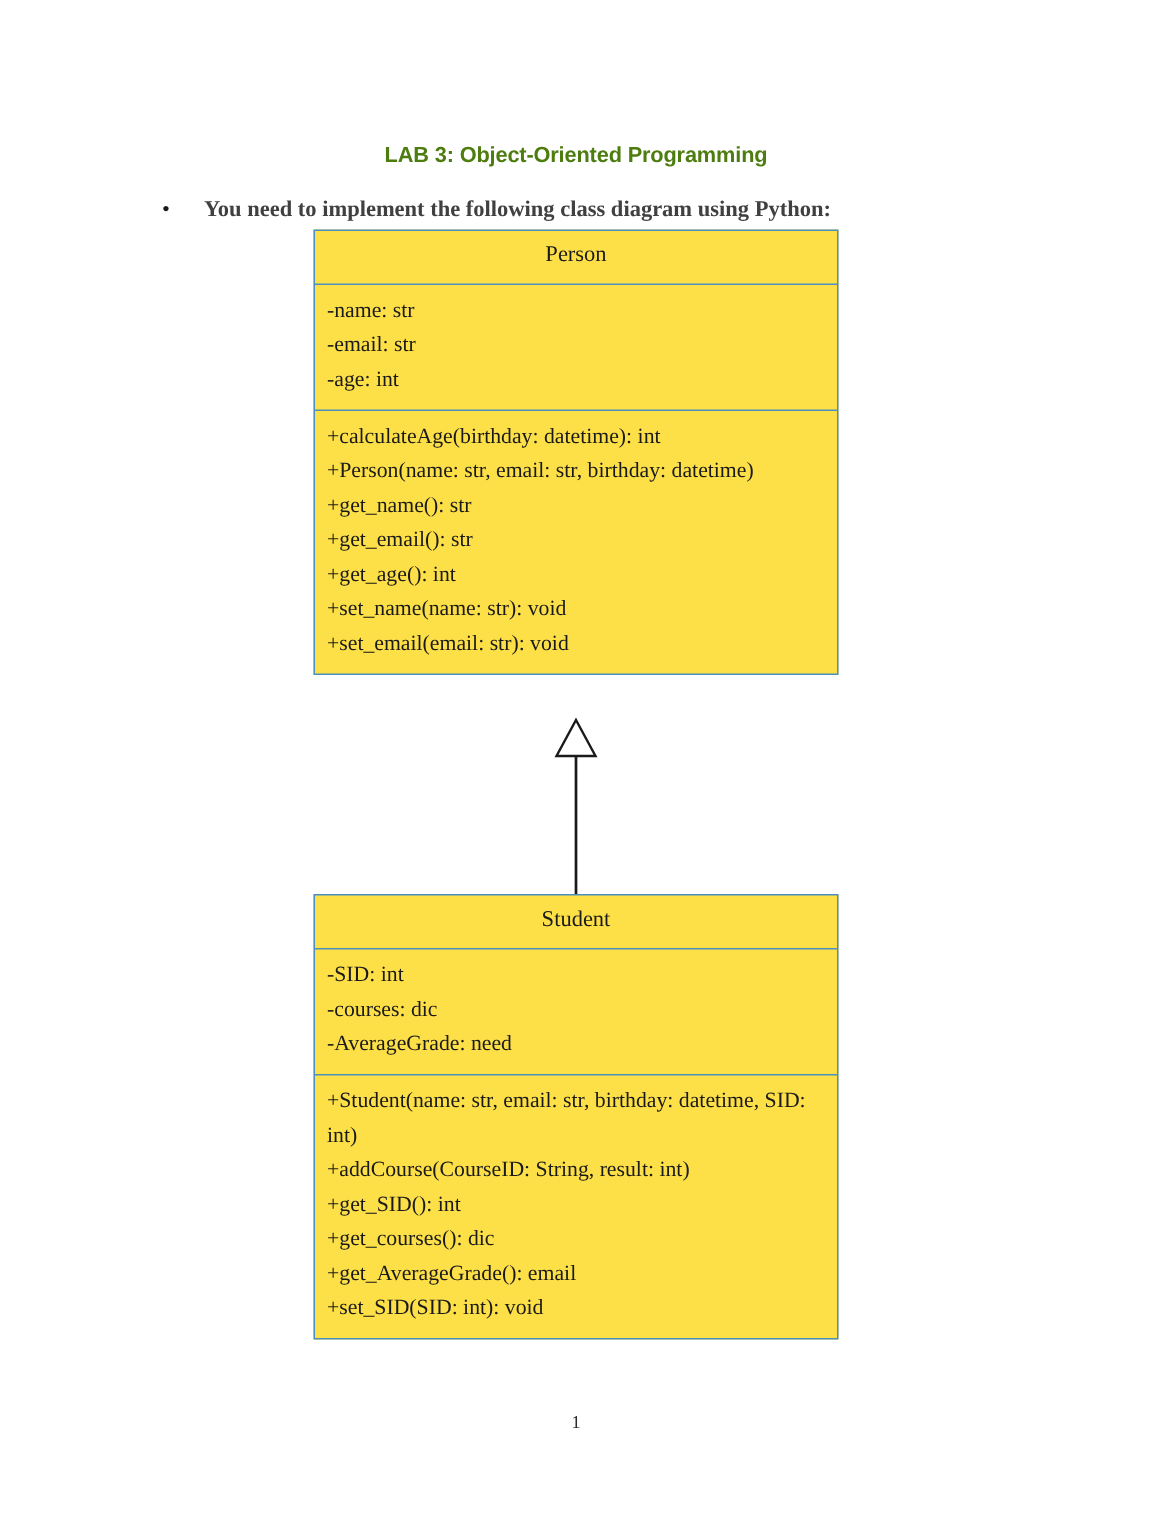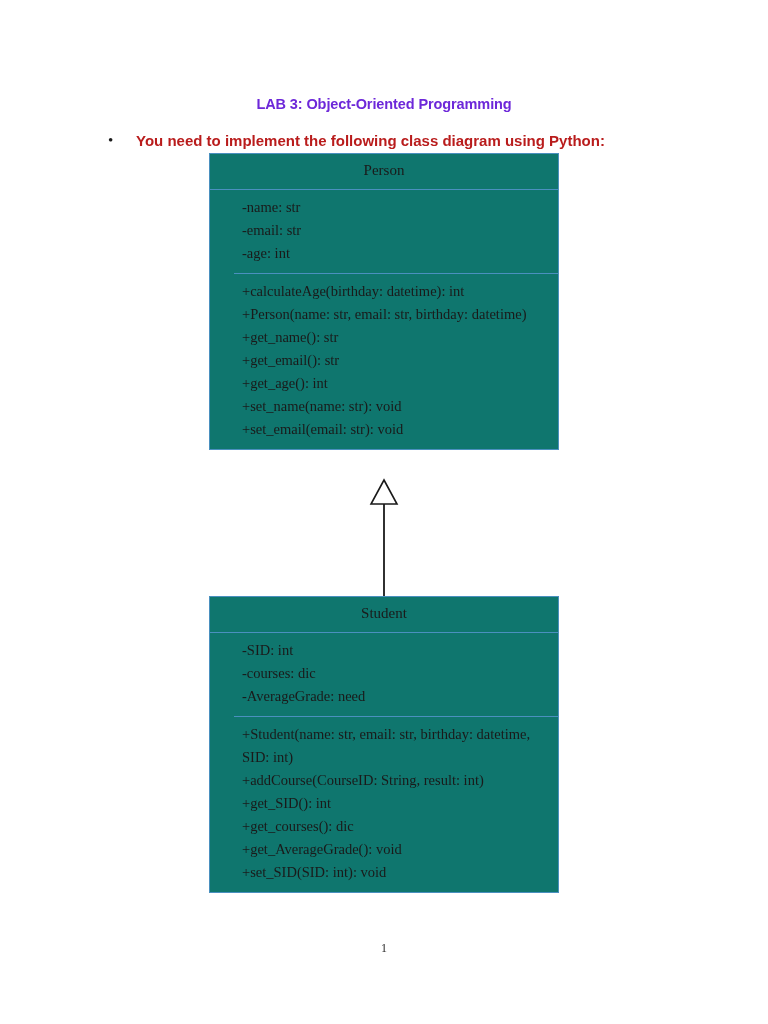--- a/index.html
+++ b/index.html
@@ -25,21 +25,21 @@
   
   .doc-title {
     position: absolute;
     top: 96px;
     left: 0;
     width: 768px;
     text-align: center;
     font-family: "Liberation Sans", sans-serif;
     font-weight: bold;
     font-size: 14.5px;
-    color: #6d28d9;
+    color: #4d7c0f;
     letter-spacing: -0.1px;
   }
 
   .bullet-row {
     position: absolute;
     top: 131px;
     left: 108px;
     width: 600px;
     display: flex;
     align-items: flex-start;
@@ -47,53 +47,52 @@
   }
   .bullet-dot {
     width: 28px;
     flex: 0 0 28px;
     color: #1a1a1a;
     font-size: 15px;
     line-height: 19px;
     text-align: left;
   }
   .bullet-text {
-    font-family: Liberation Sans, sans-serif;
+    font-family: Liberation Serif, serif;
     font-weight: bold;
     font-size: 15px;
     line-height: 19px;
-    color: #b91c1c;
+    color: #404040;
     white-space: nowrap;
   }
 
   
   .uml-class {
     position: absolute;
     left: 209px;
     width: 350px;
     box-sizing: border-box;
     border: 1.4px solid #4a90bf;
-    background: #0f766e;
+    background: #fde047;
   }
   .uml-class.person { top: 153px; }
   .uml-class.student { top: 596px; }
 
   .class-name {
     text-align: center;
     font-family: "Liberation Serif", serif;
     font-size: 15px;
     color: #1a1a1a;
     padding: 7px 6px 9px 6px;
     border-bottom: 1.4px solid #4a90bf;
     line-height: 19px;
   }
 
   .compartment {
     padding: 6px 0 4px 0;
-    margin-left: 24px;
   }
   .compartment.attributes {
     border-bottom: 1.4px solid #4a90bf;
     min-height: 84px;
     box-sizing: border-box;
   }
   .compartment.operations {
     padding-bottom: 8px;
   }
 
@@ -168,20 +167,20 @@
     <div class="compartment attributes">
       <div class="member">-SID: int</div>
       <div class="member">-courses: dic</div>
       <div class="member">-AverageGrade: need</div>
     </div>
     <div class="compartment operations">
       <div class="member">+Student(name: str, email: str, birthday: datetime, SID: int)</div>
       <div class="member">+addCourse(CourseID: String, result: int)</div>
       <div class="member">+get_SID(): int</div>
       <div class="member">+get_courses(): dic</div>
-      <div class="member">+get_AverageGrade(): void</div>
+      <div class="member">+get_AverageGrade(): email</div>
       <div class="member">+set_SID(SID: int): void</div>
     </div>
   </div>
 
   <div class="page-number">1</div>
 
 </div>
 
 </body></html>

